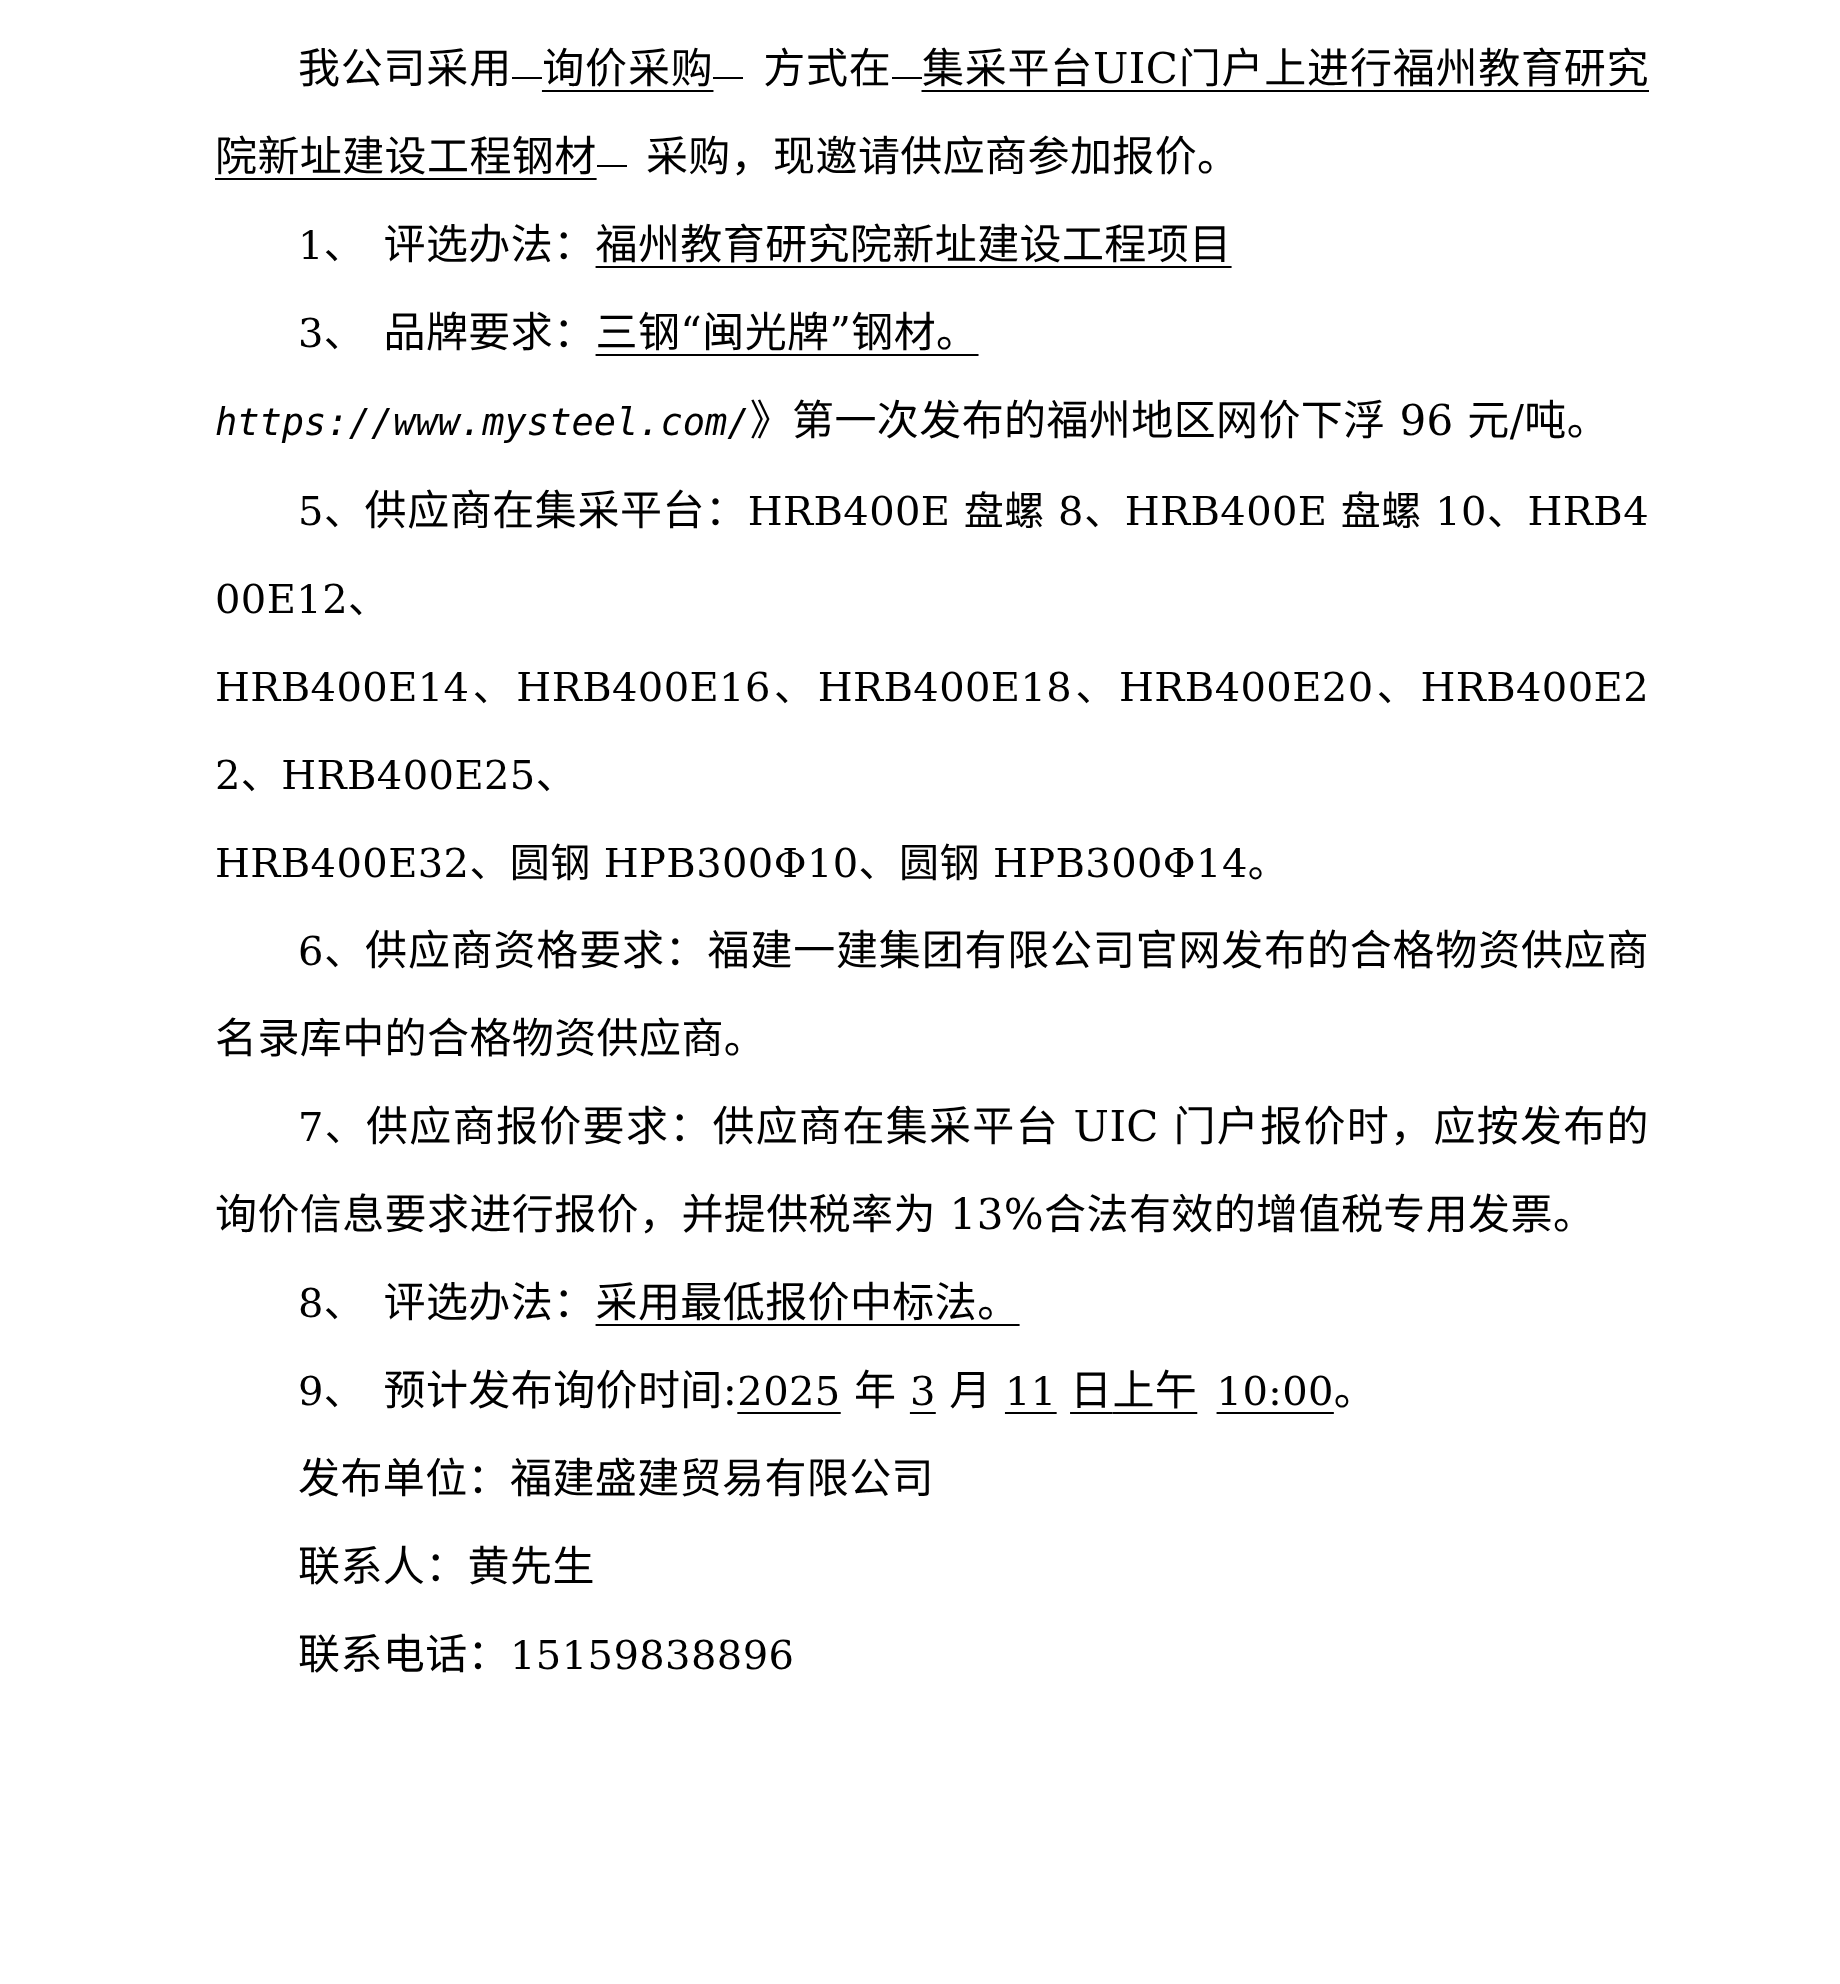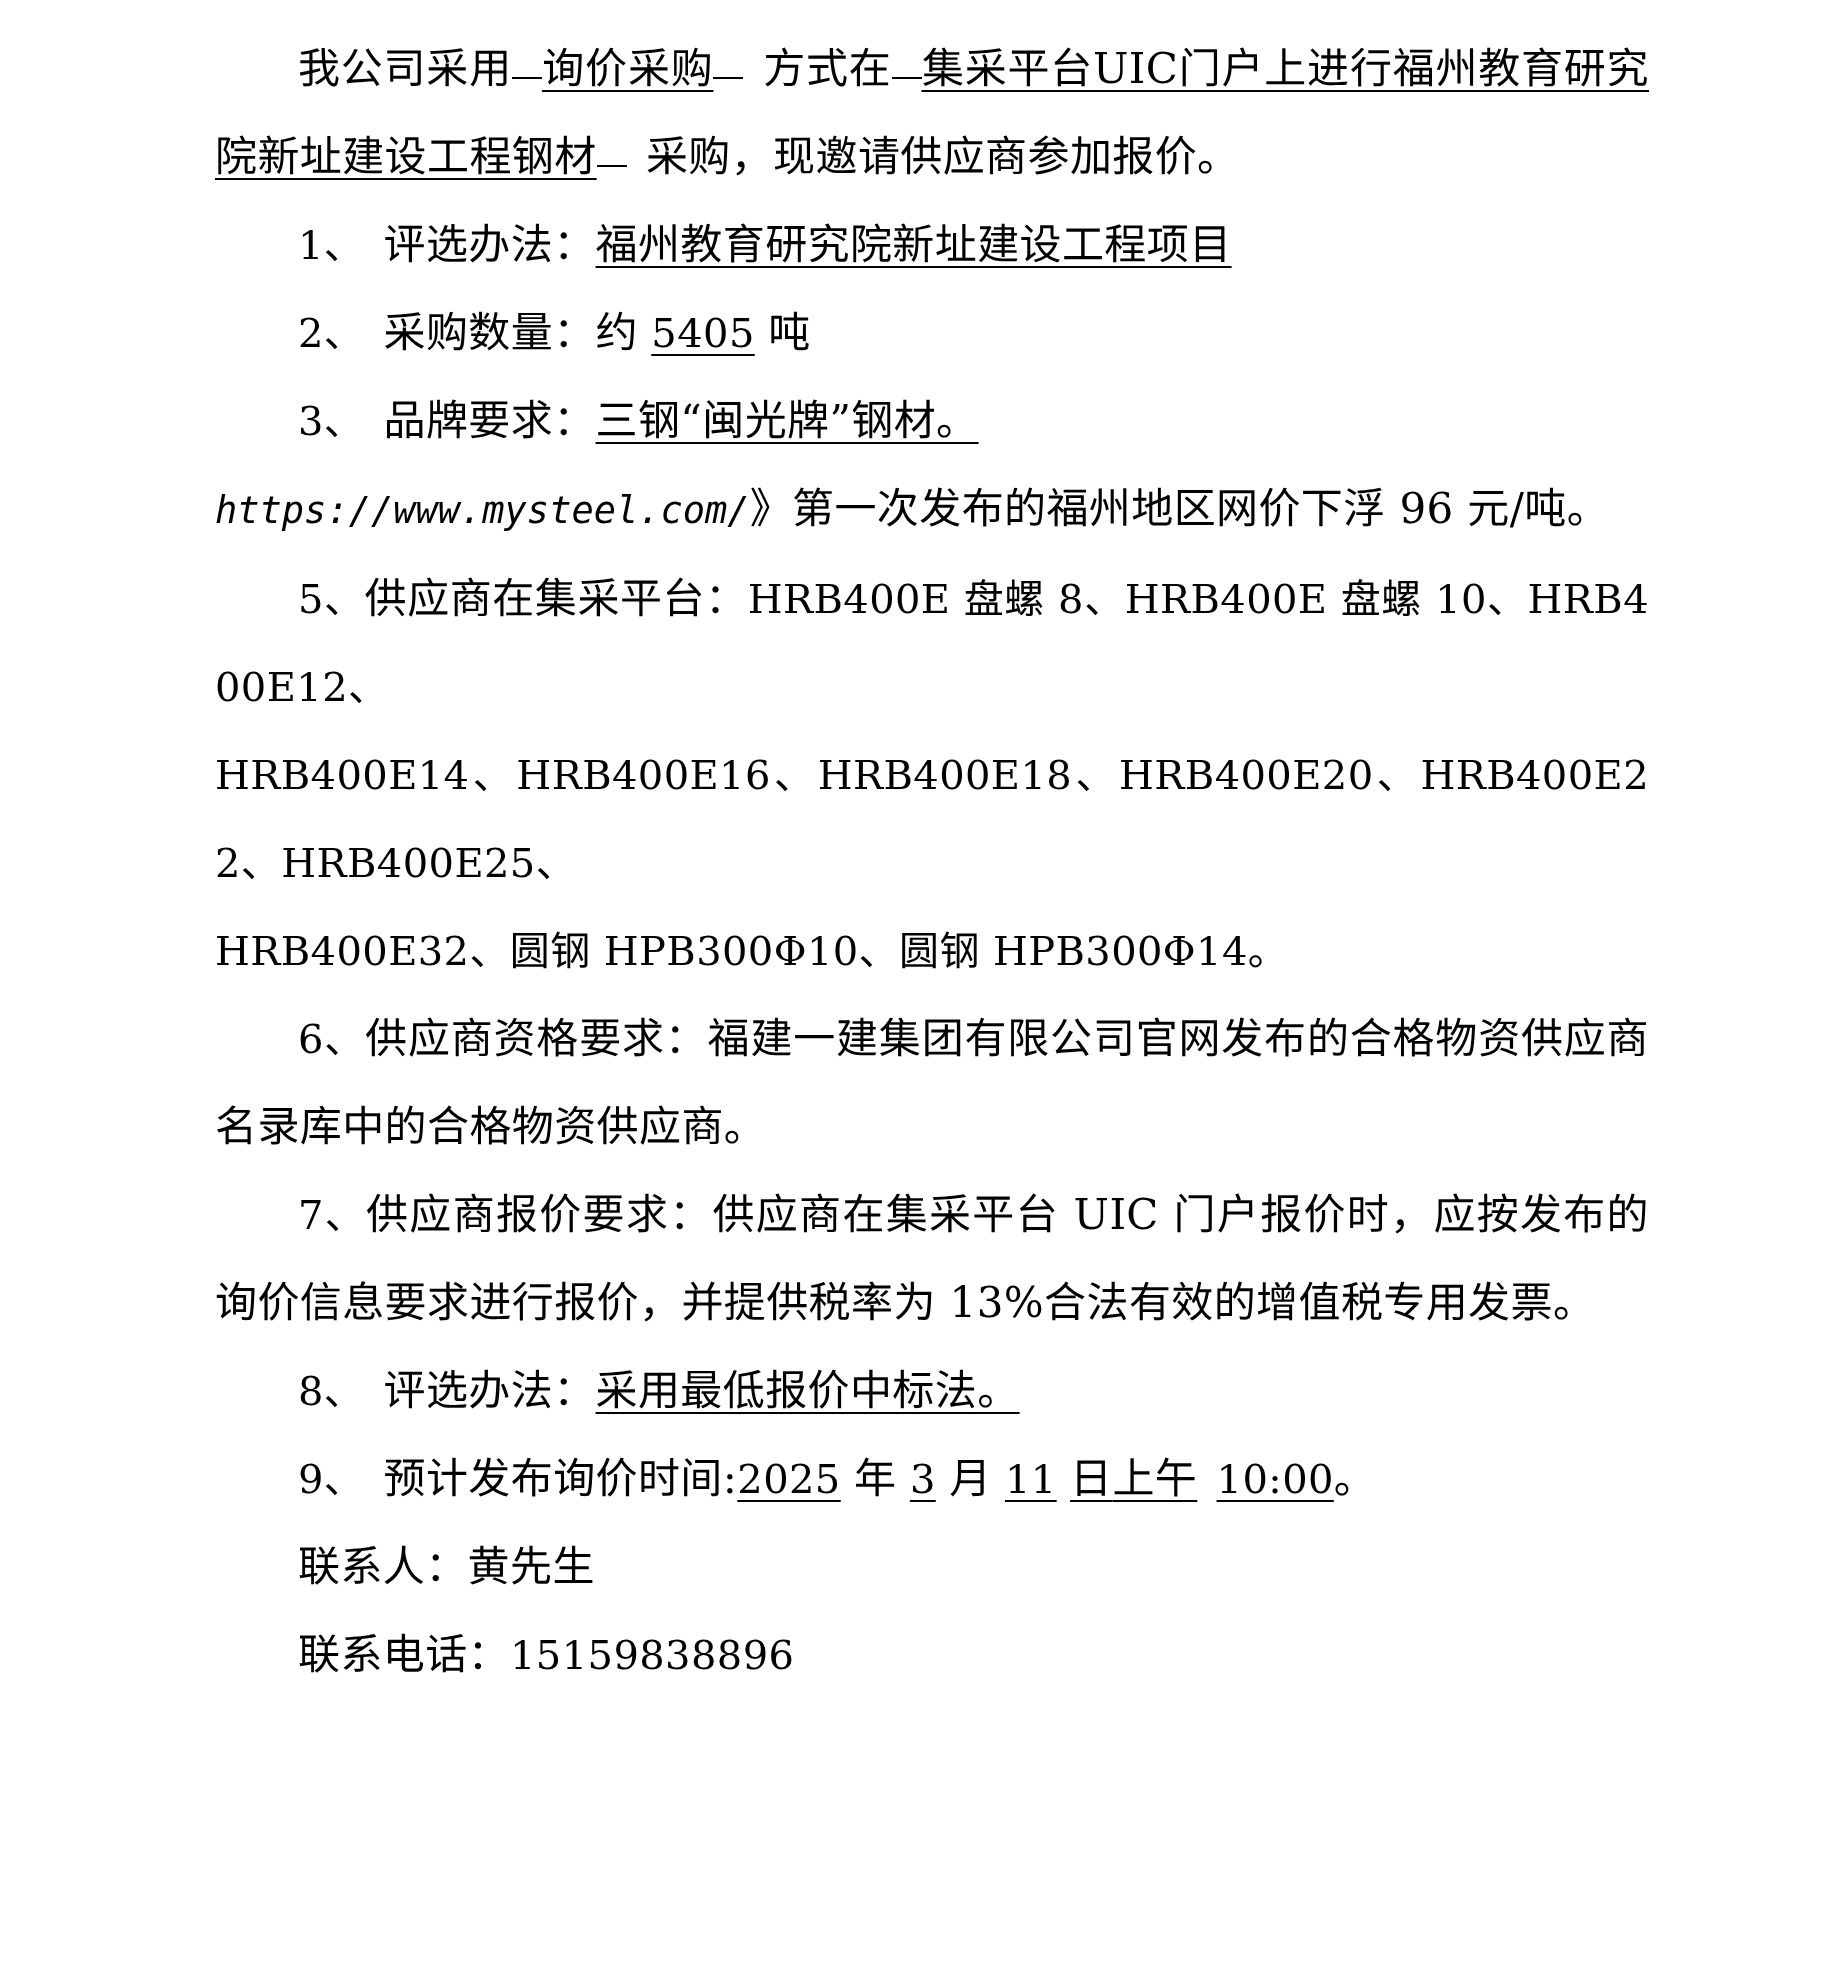--- a/index.html
+++ b/index.html
@@ -94,23 +94,20 @@
 <div class="page">
 
   <p class="para intro">
     <span>我公司采用</span><span class="blank-u"></span><span class="u">询价采购</span><span class="blank-u"></span><span class="gap-sm"></span><span>方式在</span><span class="blank-u"></span><span class="u">集采平台UIC门户上进行福州教育研究院新址建设工程钢材</span><span class="blank-u"></span><span class="gap-sm"></span><span>采购，现邀请供应商参加报价。</span>
   </p>
 
   <p class="para indent">
     <span class="lat">1、</span><span class="gap-sm"></span><span>评选办法：</span><span class="u">福州教育研究院新址建设工程项目</span>
   </p>
 
-  <p class="para indent">
-    <span class="lat">2、</span><span class="gap-sm"></span><span>采购数量：约</span><span class="sp"></span><span class="u lat">5405</span><span class="sp"></span><span>吨</span>
-  </p>
 
   <p class="para indent">
     <span class="lat">3、</span><span class="gap-sm"></span><span>品牌要求：</span><span class="u">三钢“闽光牌”钢材。</span>
   </p>
 
   <p class="para">
     <span class="mono">https://www.mysteel.com/</span><span>》第一次发布的福州地区网价下浮 96 元/吨。</span>
   </p>
 
   <p class="para indent">
@@ -135,20 +132,23 @@
     <span class="lat">8、</span><span class="gap-sm"></span><span>评选办法：</span><span class="u">采用最低报价中标法。</span>
   </p>
 
   <p class="para indent">
     <span class="lat">9、</span><span class="gap-sm"></span><span>预计发布询价时间:</span><span class="u lat">2025</span><span class="sp"></span><span>年</span><span class="sp"></span><span class="u lat">3</span><span class="sp"></span><span>月</span><span class="sp"></span><span class="u lat">11</span><span class="sp"></span><span class="u">日</span><span class="u">上午</span><span class="gap-sm"></span><span class="u lat">10:00</span><span>。</span>
   </p>
 
 
   <div class="block-contact">
     <p class="para indent">
+      <span>发布单位：</span><span>福建盛建贸易有限公司</span>
+    </p>
+    <p class="para indent">
       <span>联系人：</span><span>黄先生</span>
     </p>
     <p class="para indent">
       <span>联系电话：</span><span class="lat">15159838896</span>
     </p>
   </div>
 
 </div>
 
 

